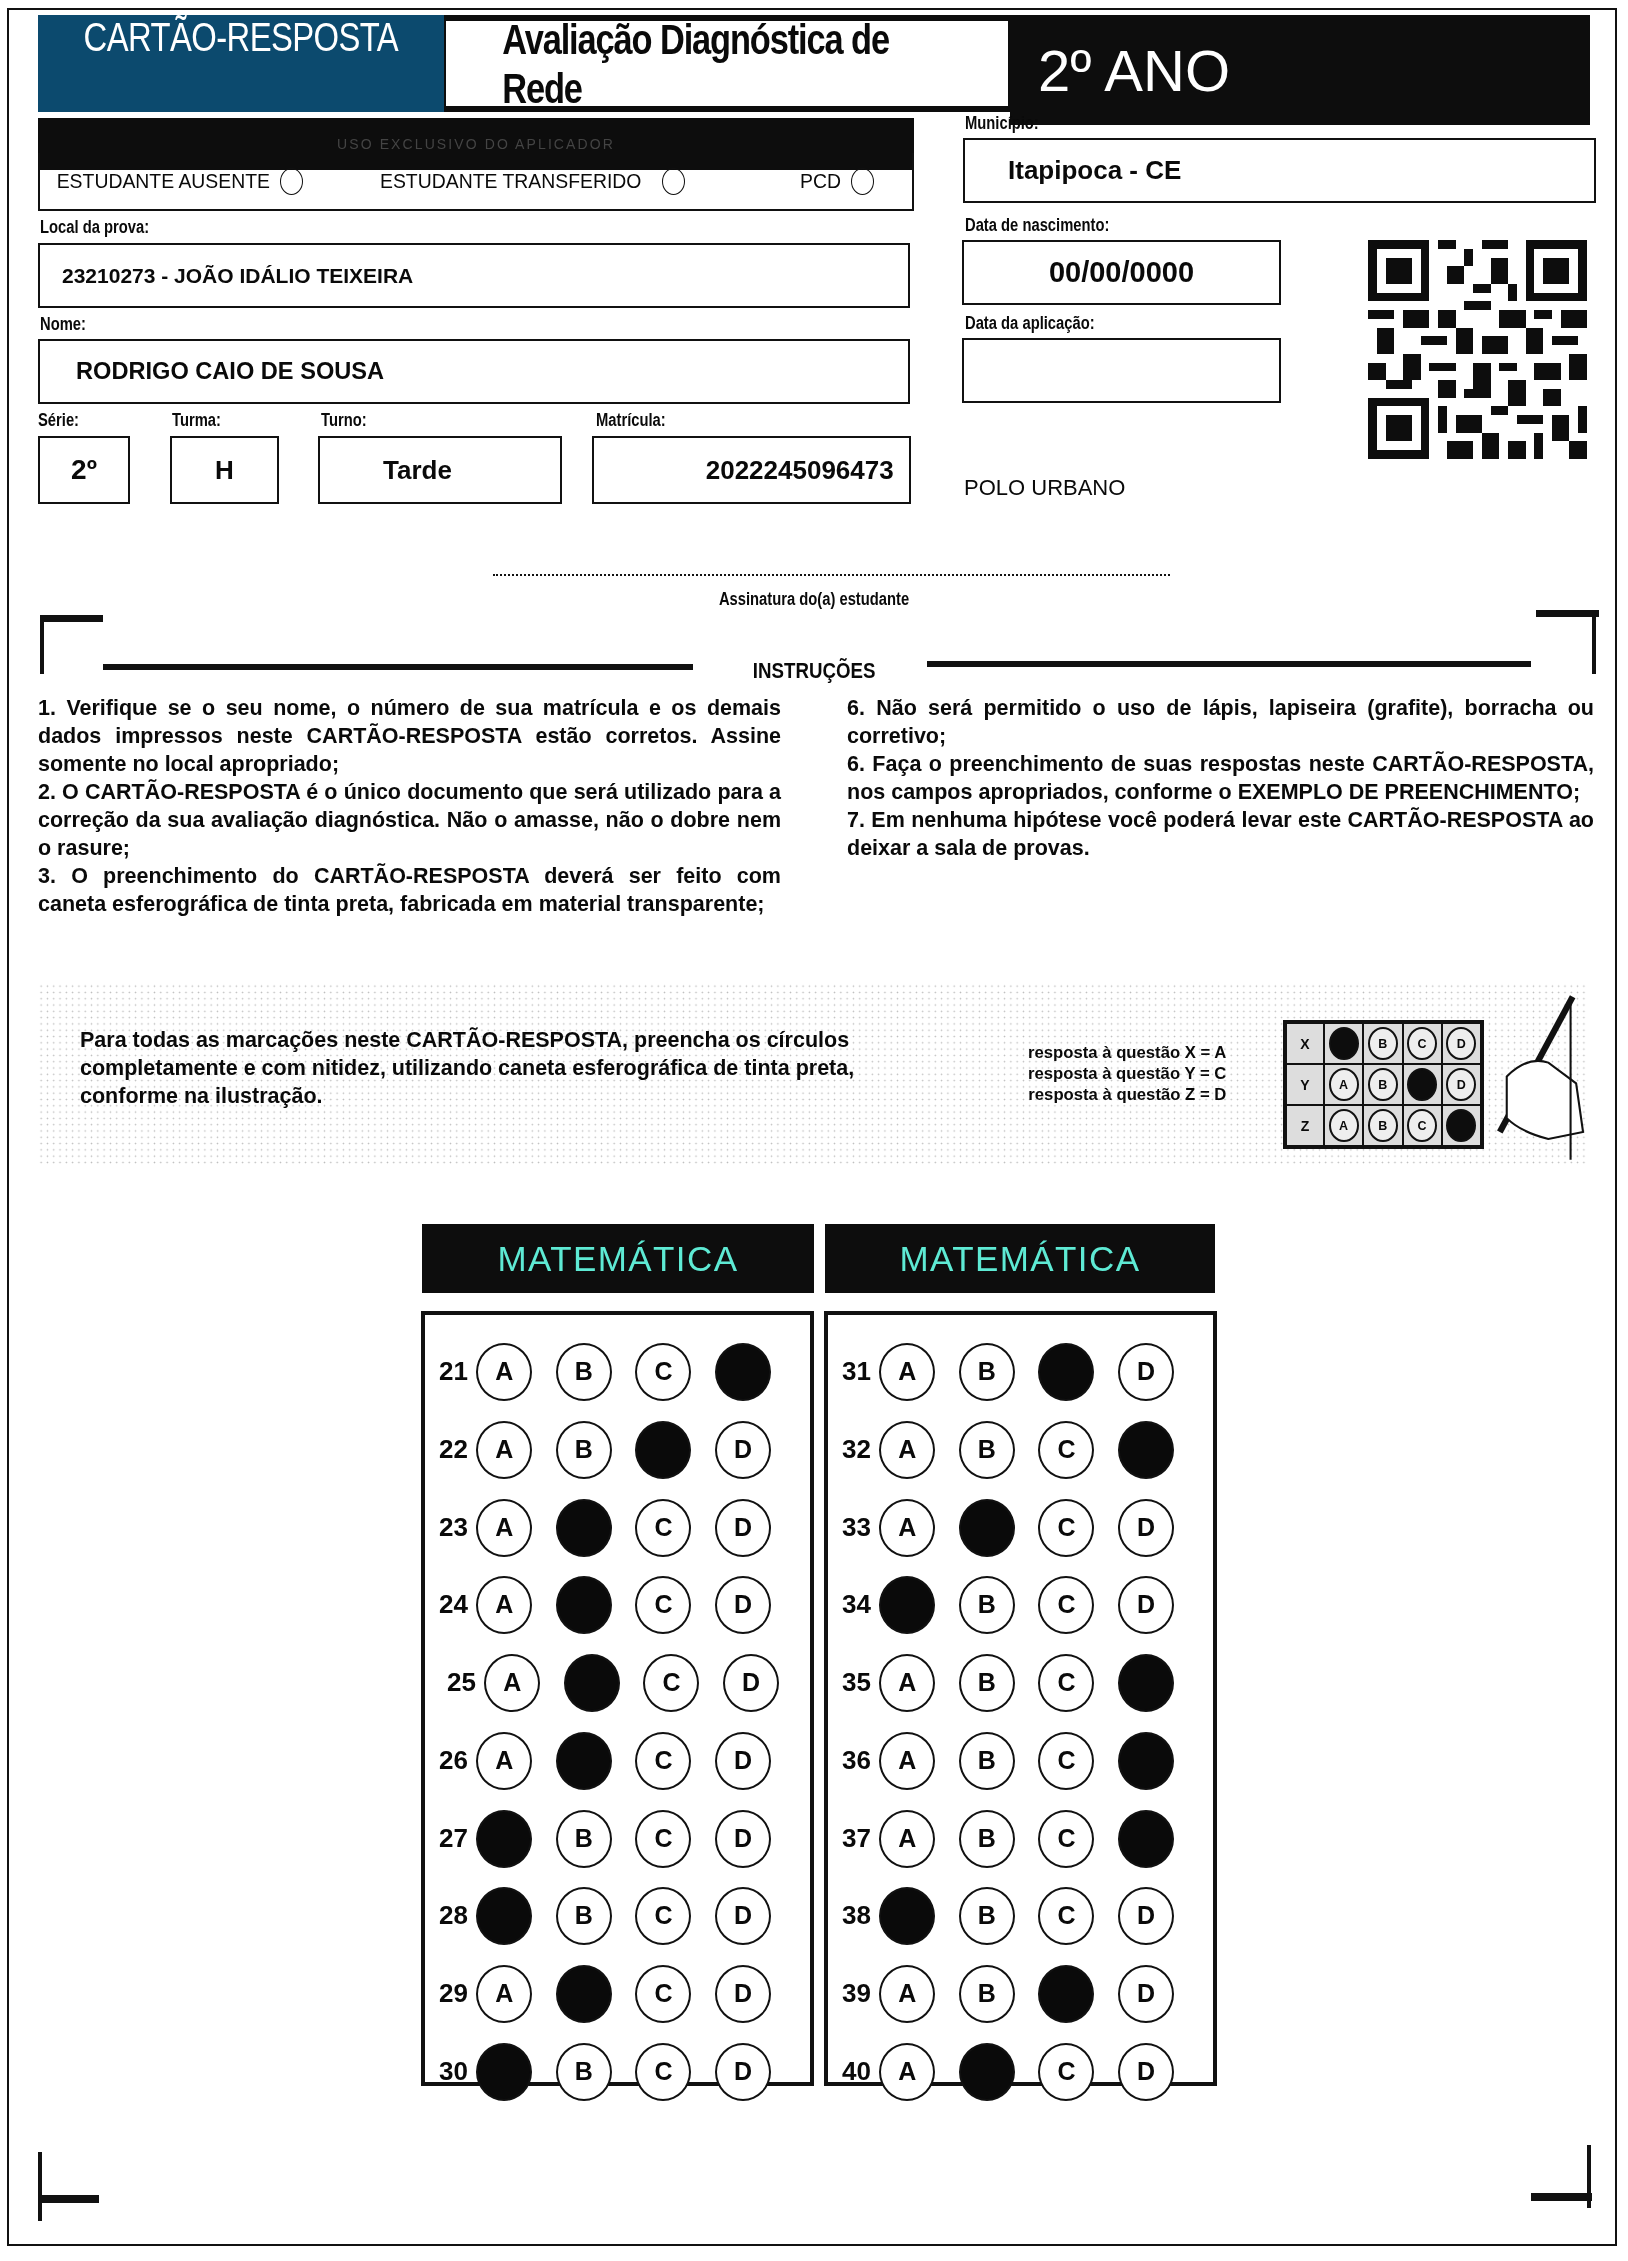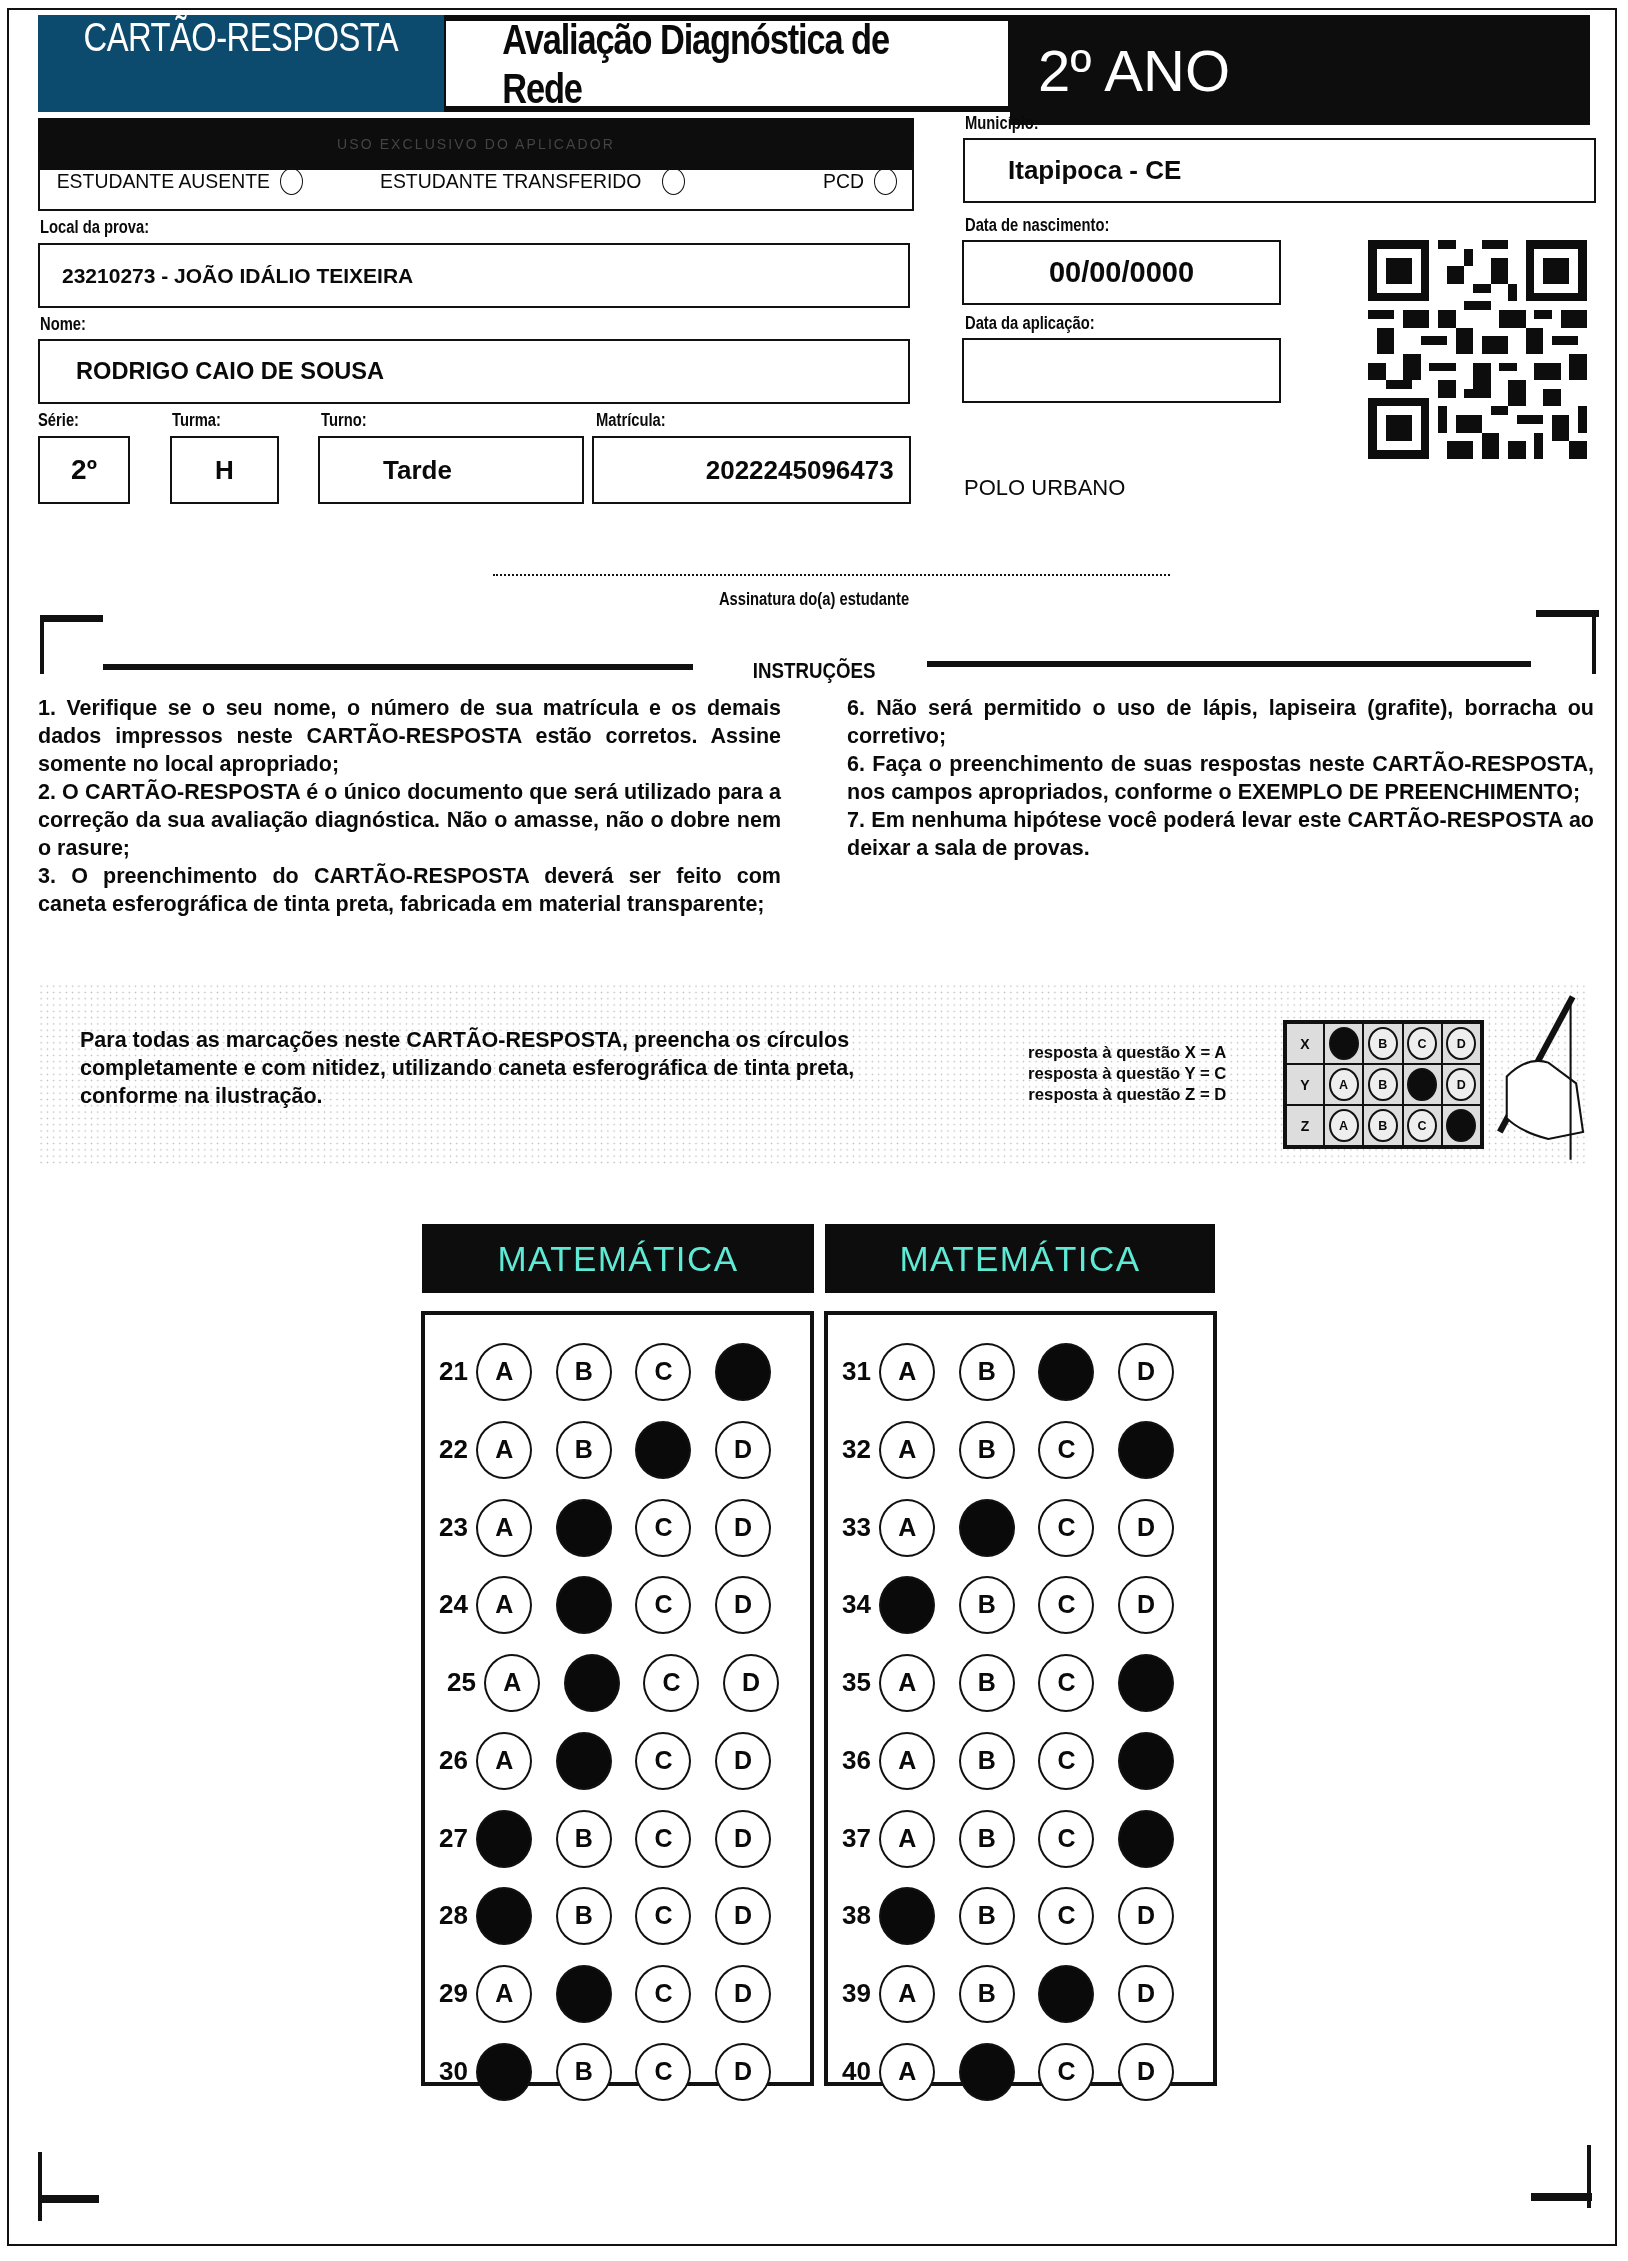--- a/index.html
+++ b/index.html
@@ -77,21 +77,21 @@
   </div>
 <div class="abs uso-box">
   <div class="uso-opt" style="left:16.7px;">
     <span>ESTUDANTE AUSENTE</span>
     <span class="radio"></span>
   </div>
   <div class="uso-opt" style="left:340px;">
     <span>ESTUDANTE TRANSFERIDO</span>
     <span class="radio" style="margin-left:11px;"></span>
   </div>
-  <div class="uso-opt" style="left:760px;margin-left:23px;">
+  <div class="uso-opt" style="left:760px;">
     <span>PCD</span>
     <span class="radio"></span>
   </div>
 </div>
 
 <div class="abs label" style="left:40px;top:217px;">Local da prova:</div>
 <div class="abs field" style="left:38px;top:243px;width:872px;height:65px;font-size:21px;padding-left:22px;">
   <span>23210273 - JOÃO IDÁLIO TEIXEIRA</span>
 </div>
 
@@ -104,21 +104,21 @@
 <div class="abs field" style="left:38px;top:436px;width:92px;height:68px;font-size:28px;justify-content:center;">
   <span>2º</span>
 </div>
 
 <div class="abs label" style="left:172px;top:410px;">Turma:</div>
 <div class="abs field" style="left:170px;top:436px;width:109px;height:68px;font-size:26px;justify-content:center;">
   <span>H</span>
 </div>
 
 <div class="abs label" style="left:321px;top:410px;">Turno:</div>
-<div class="abs field" style="left:318px;top:436px;width:266px;height:68px;font-size:26px;padding-left:63px;">
+<div class="abs field" style="left:318px;top:436px;width:244px;height:68px;font-size:26px;padding-left:63px;">
   <span>Tarde</span>
 </div>
 
 <div class="abs label" style="left:596px;top:410px;">Matrícula:</div>
 <div class="abs field" style="left:592px;top:436px;width:319px;height:68px;font-size:26px;justify-content:flex-end;padding-right:15.3px;">
   <span>2022245096473</span>
 </div>
 
 <div class="abs label" style="left:965px;top:113px;">Município:</div>
 <div class="abs field" style="left:963px;top:138px;width:633px;height:65px;font-size:26px;padding-left:43px;">

